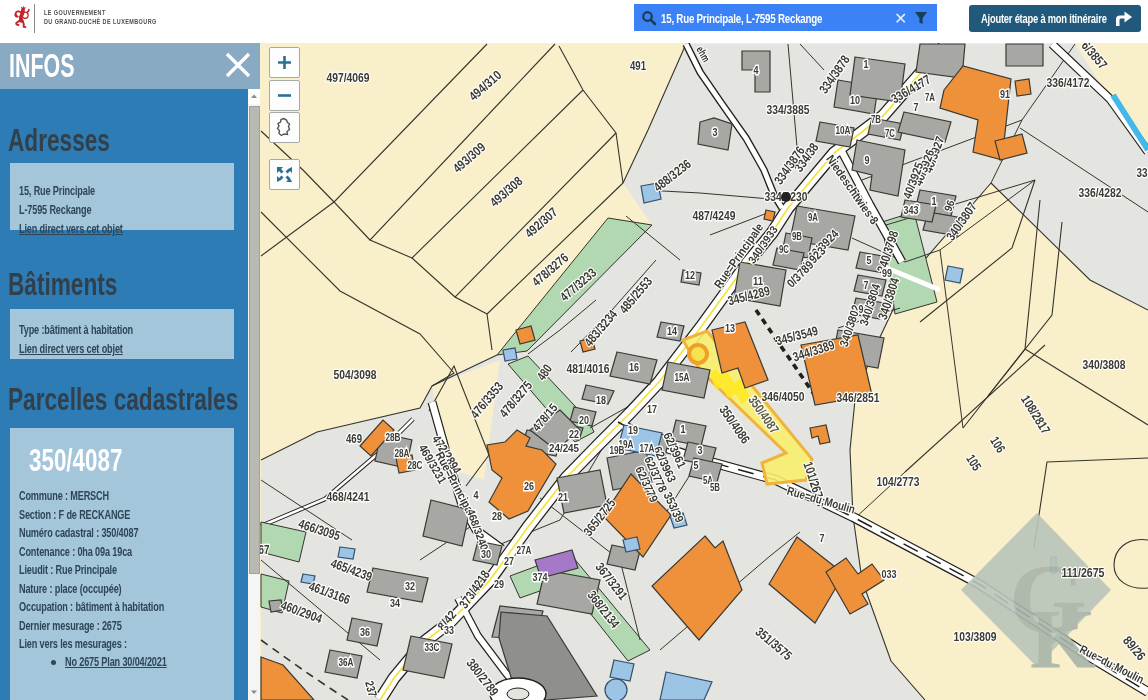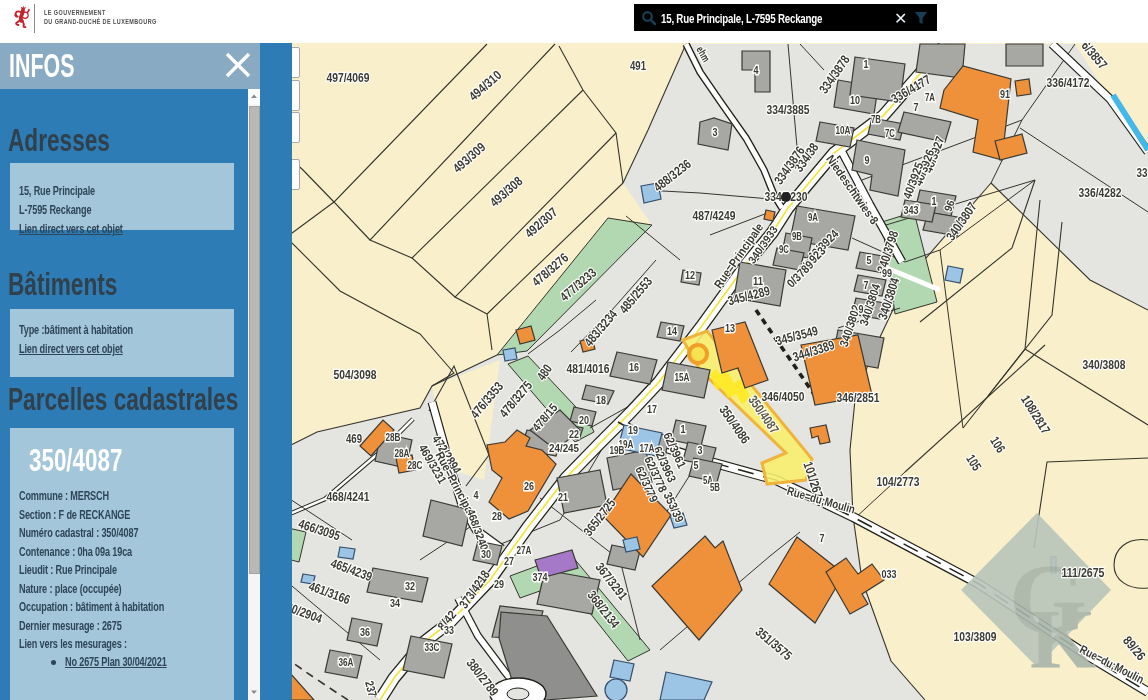--- a/index.html
+++ b/index.html
@@ -5,27 +5,27 @@
   html,body{margin:0;padding:0;width:1148px;height:700px;overflow:hidden;
     font-family:"Liberation Sans",sans-serif;}
   #page{position:relative;width:1148px;height:700px;background:#fff;}
   
   #header{position:absolute;left:0;top:0;width:1148px;height:43px;background:#fff;z-index:30;}
   #lion{position:absolute;left:9px;top:4px;width:21px;height:26px;}
   #hline{position:absolute;left:34px;top:4px;width:1px;height:29px;background:#8a8a8a;}
   .govtxt{position:absolute;left:44px;color:#4e4e4e;font-weight:bold;font-size:7px;letter-spacing:0.55px;transform:scaleX(0.78);transform-origin:left top;}
   #gov1{top:9px;}
   #gov2{top:18px;}
-  #searchbox{position:absolute;left:634px;top:4px;width:303px;height:27px;background:#000000;}
+  #searchbox{position:absolute;left:634px;top:4px;width:303px;height:27px;background:#3b82f6;}
   #searchtxt{position:absolute;left:27px;top:7px;color:#fff;font-weight:bold;font-size:13px;letter-spacing:-0.3px;transform:scaleX(0.75);transform-origin:left top;white-space:nowrap;}
   #sx{position:absolute;left:260px;top:5px;color:#e9f1f6;font-size:16px;font-weight:normal;}
   #routebtn{position:absolute;left:969px;top:5px;width:172px;height:27px;background:#20597c;border-radius:3px;}
   #routetxt{position:absolute;left:12px;top:6px;color:#fff;font-weight:bold;font-size:13px;letter-spacing:-0.3px;transform:scaleX(0.72);transform-origin:left top;white-space:nowrap;}
   
-  #sidebar{position:absolute;left:0;top:43px;width:260px;height:657px;background:#2d7cb5;z-index:20;padding-left:32px;}
+  #sidebar{position:absolute;left:0;top:43px;width:260px;height:657px;background:#2d7cb5;z-index:20;}
   #infosbar{position:absolute;left:0;top:0;width:260px;height:46px;background:#88abc3;}
   #infostitle{position:absolute;left:9px;top:3px;color:#fff;font-size:34px;font-weight:bold;letter-spacing:0px;transform:scaleX(0.63);transform-origin:left top;}
   #closex{position:absolute;left:224px;top:8px;width:28px;height:28px;}
   .shead{position:absolute;left:8px;color:#31404b;font-size:31px;font-weight:bold;transform:scaleX(0.73);transform-origin:left top;white-space:nowrap;}
   .sbox{position:absolute;left:10px;width:224px;background:#a4c6da;color:#2e4557;}
   .sline{position:absolute;left:9px;font-size:12.5px;font-weight:bold;letter-spacing:-0.2px;transform:scaleX(0.73);transform-origin:left top;white-space:nowrap;}
   .slink{text-decoration:underline;}
   
   #sbtrack{position:absolute;left:248px;top:46px;width:12px;height:611px;background:#f5f5f3;}
   #sbup{position:absolute;left:0;top:0;width:12px;height:15px;background:#fdfdfd;}
@@ -415,37 +415,43 @@
       <svg style="position:absolute;left:7px;top:6px;" width="16" height="16" viewBox="0 0 16 16">
           <circle cx="6.5" cy="6.5" r="4.3" fill="none" stroke="#173f55" stroke-width="2.2"></circle>
           <path d="M9.8 9.8 L14 14" stroke="#173f55" stroke-width="2.6" stroke-linecap="round"></path>
         </svg>
       <div id="searchtxt">15, Rue Principale, L-7595 Reckange</div>
       <div id="sx">✕</div>
       <svg style="position:absolute;left:280px;top:7px;" width="14" height="14" viewBox="0 0 14 14">
           <path d="M1 1 L13 1 L8.6 7 L8.6 13 L5.4 11.5 L5.4 7 Z" fill="#173f55"></path>
         </svg>
     </div>
+    <div id="routebtn">
+      <div id="routetxt">Ajouter étape à mon itinéraire</div>
+      <svg style="position:absolute;left:145px;top:6px;" width="18" height="15" viewBox="0 0 18 15">
+          <path d="M2 15 L2 8 Q2 4.5 6 4.5 L10.5 4.5 L10.5 0.5 L18 6 L10.5 11.5 L10.5 7.5 L6.5 7.5 Q5.5 7.5 5.5 9 L5.5 15 Z" fill="#fff"></path>
+        </svg>
+    </div>
   </div>
 
   <div id="sidebar">
     <div id="infosbar">
       <div id="infostitle">INFOS</div>
       <svg id="closex" viewBox="0 0 28 28">
           <path d="M3 3 L25 25 M25 3 L3 25" stroke="#fff" stroke-width="3.4"></path>
         </svg>
     </div>
     <div class="shead" style="top:80px;">Adresses</div>
     <div class="sbox" style="top:120px;height:67px;">
       <div class="sline" style="top:21px;">15, Rue Principale</div>
       <div class="sline" style="top:40px;">L-7595 Reckange</div>
       <div class="sline slink" style="top:59px;">Lien direct vers cet objet</div>
     </div>
     <div class="shead" style="top:224px;">Bâtiments</div>
-    <div class="sbox" style="top:266px;height:68px;">
+    <div class="sbox" style="top:266px;height:50px;">
       <div class="sline" style="top:14px;">Type :bâtiment à habitation</div>
       <div class="sline slink" style="top:33px;">Lien direct vers cet objet</div>
     </div>
     <div class="shead" style="top:339px;">Parcelles cadastrales</div>
     <div class="sbox" style="top:385px;height:272px;">
       <div style="position:absolute;left:19px;top:14px;color:#fff;font-size:32px;font-weight:bold;transform:scaleX(0.70);transform-origin:left top;">350/4087</div>
       <div class="sline" style="top:61px;">Commune : MERSCH</div>
       <div class="sline" style="top:79.5px;">Section : F de RECKANGE</div>
       <div class="sline" style="top:98px;">Numéro cadastral : 350/4087</div>
       <div class="sline" style="top:116.5px;">Contenance : 0ha 09a 19ca</div>

